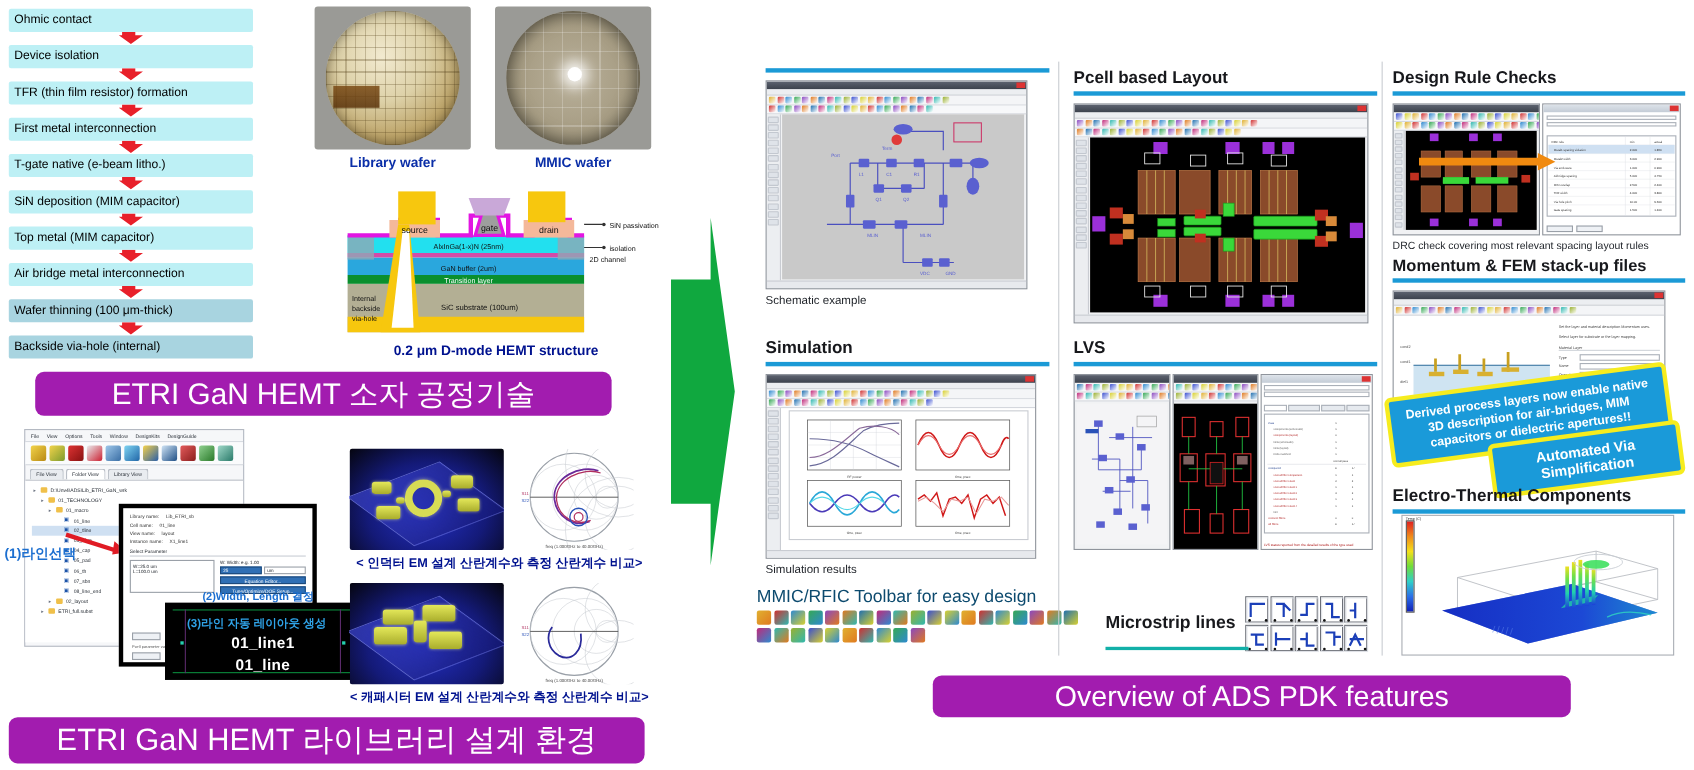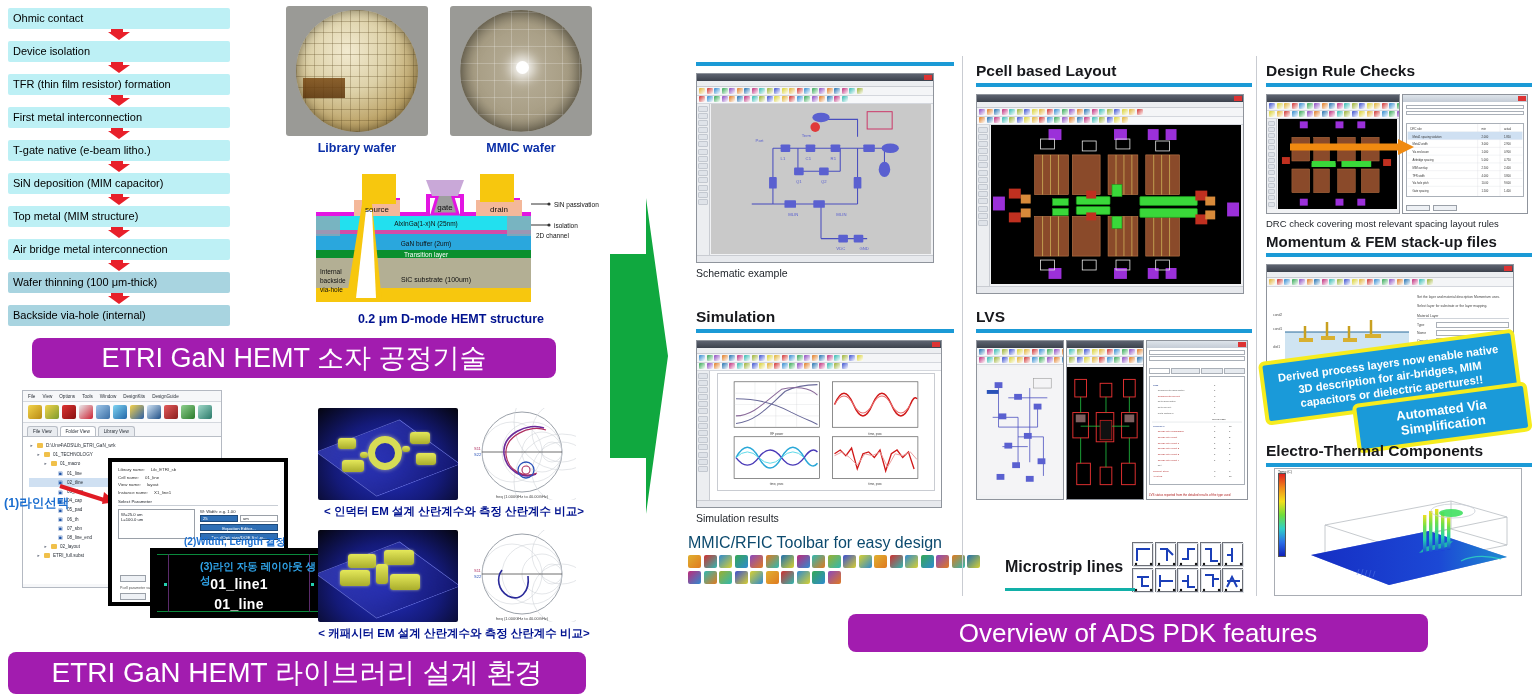--- a/index.html
+++ b/index.html
@@ -135,21 +135,21 @@
   .pd-btn-blue {
     background:#2f6fb5; color:#fff; text-align:center; height:7px; line-height:7px;
     border:1px solid #1d4a7c; margin-top:2px;
   }
   .pd-btn-sm { border:1px solid #9aa0a8; background:#eef1f5; height:7px; width:26px;}
 
   
   .callout-blue { position:absolute; color:#1c6fd0; font-weight:bold; }
   #callout1 { left: 4px; top: 495px; font-size: 12.5px; }
   #callout2 { left: 140px; top: 535px; font-size: 10px; margin-left: 44px; }
-  #callout3 { left: 180px; top: 560px; font-size: 10.5px; color:#2fa3e8;padding-left:30px;}
+  #callout3 { left: 180px; top: 560px; font-size: 10.5px; color:#2fa3e8;}
 
   
   #tree-arrow { position:absolute; left:58px; top:480px; }
 
   
   #layout-window {
     position:absolute; left:150px; top:548px; width:178px; height:70px;
     background:#000; border:2px solid #000;
   }
   .lw-rule { position:absolute; left:5px; right:5px; height:1px; background:#0a8a3c; }
@@ -311,21 +311,21 @@
       <svg width="26" height="12" viewBox="0 0 26 12">
         <polygon points="5,0 17,0 17,3 24,3 13,11 2,3 5,3" fill="#e8202a"></polygon>
       </svg>
     </div>
     <div class="flow-step">SiN deposition (MIM capacitor)</div>
     <div class="flow-arrow">
       <svg width="26" height="12" viewBox="0 0 26 12">
         <polygon points="5,0 17,0 17,3 24,3 13,11 2,3 5,3" fill="#e8202a"></polygon>
       </svg>
     </div>
-    <div class="flow-step">Top metal (MIM structure)</div>
+    <div class="flow-step">Top metal (MIM capacitor)</div>
     <div class="flow-arrow">
       <svg width="26" height="12" viewBox="0 0 26 12">
         <polygon points="5,0 17,0 17,3 24,3 13,11 2,3 5,3" fill="#e8202a"></polygon>
       </svg>
     </div>
     <div class="flow-step">Air bridge metal interconnection</div>
     <div class="flow-arrow">
       <svg width="26" height="12" viewBox="0 0 26 12">
         <polygon points="5,0 17,0 17,3 24,3 13,11 2,3 5,3" fill="#e8202a"></polygon>
       </svg>

